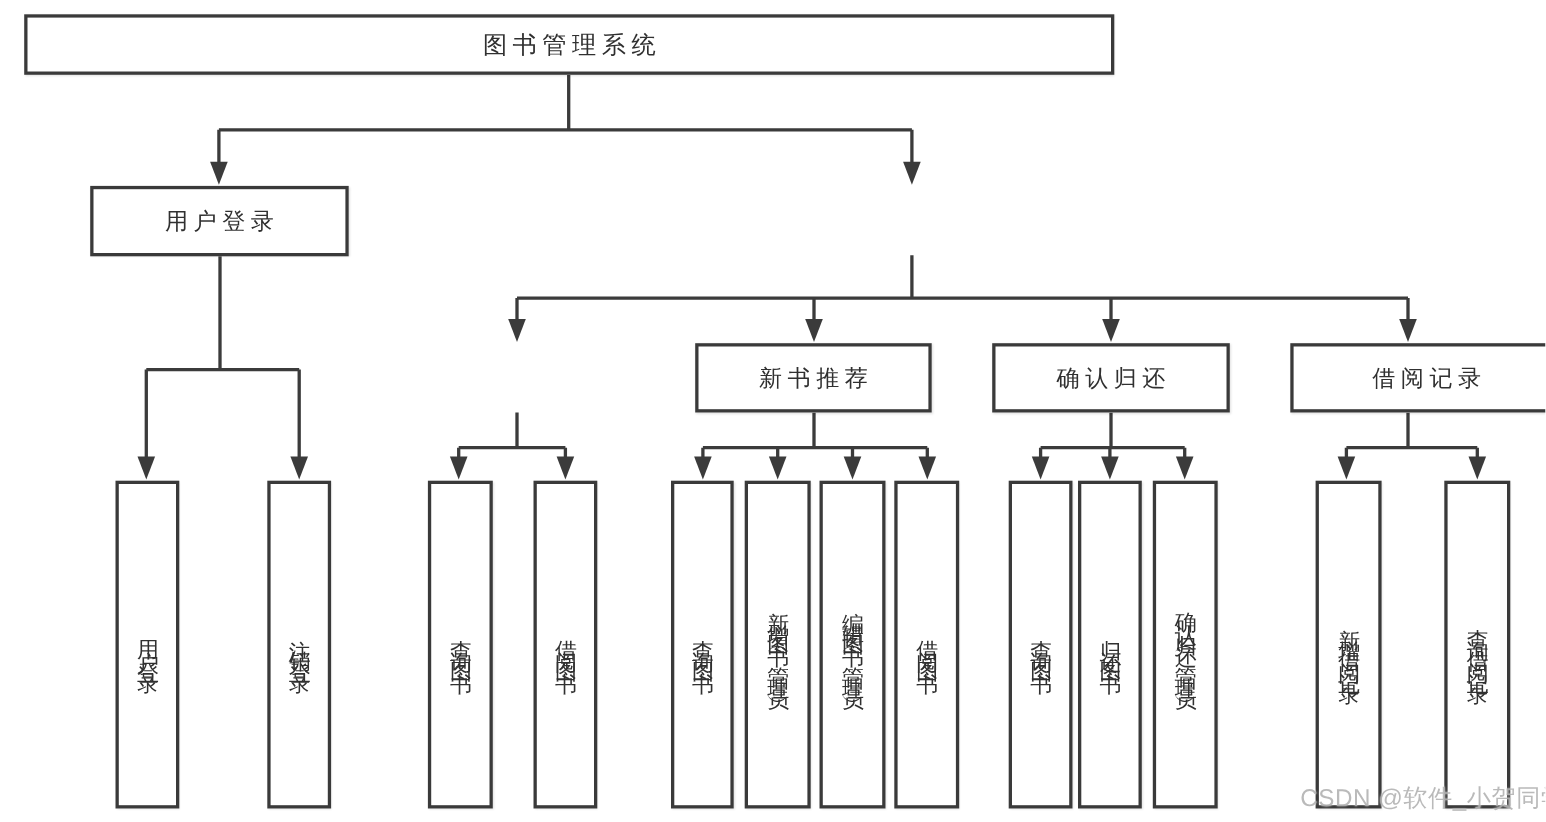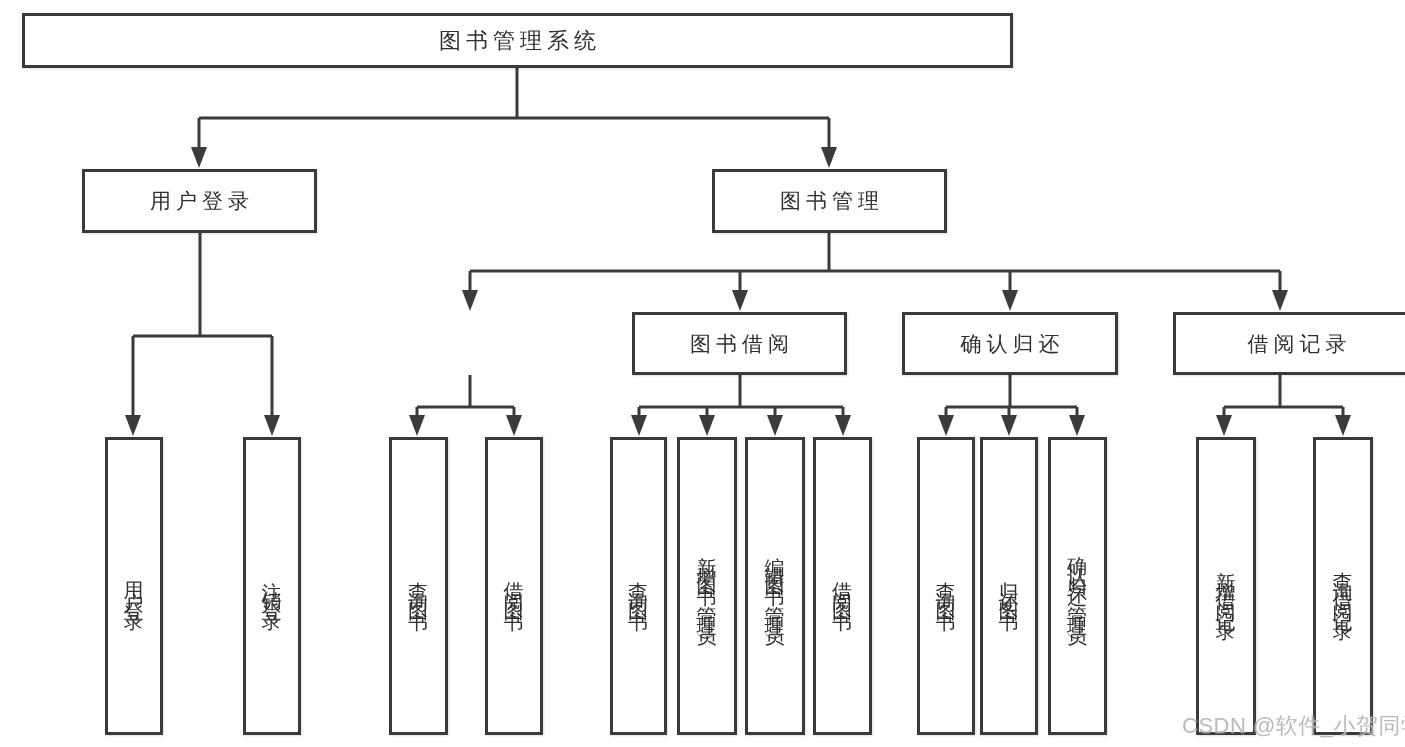--- a/index.html
+++ b/index.html
@@ -102,26 +102,23 @@
     <polygon class="carrow" points="1343,436 1335,415 1351,415"></polygon>
   </svg>
 
   <div class="node" style="left:22px;top:13px;width:991px;height:55px;">
     <span class="hlabel root-label">图书管理系统</span>
   </div>
 
   <div class="node" style="left:82px;top:169px;width:235px;height:64px;">
     <span class="hlabel">用户登录</span>
   </div>
-  <div class="node" style="left:712px;top:169px;width:235px;height:64px;">
-    <span class="hlabel">图书管理</span>
-  </div>
 
   <div class="node" style="left:632px;top:312px;width:215px;height:63px;">
-    <span class="hlabel">图书借阅</span>
+    <span class="hlabel">新书推荐</span>
   </div>
   <div class="node" style="left:902px;top:312px;width:216px;height:63px;">
     <span class="hlabel">确认归还</span>
   </div>
   <div class="node" style="left:1173px;top:312px;width:248px;height:63px;text-align:center;">
     <span class="hlabel">借阅记录</span>
   </div>
 
   <div class="node" style="left:105px;top:437px;width:58px;height:298px;">
     <span class="vlabel">用户登录</span>

